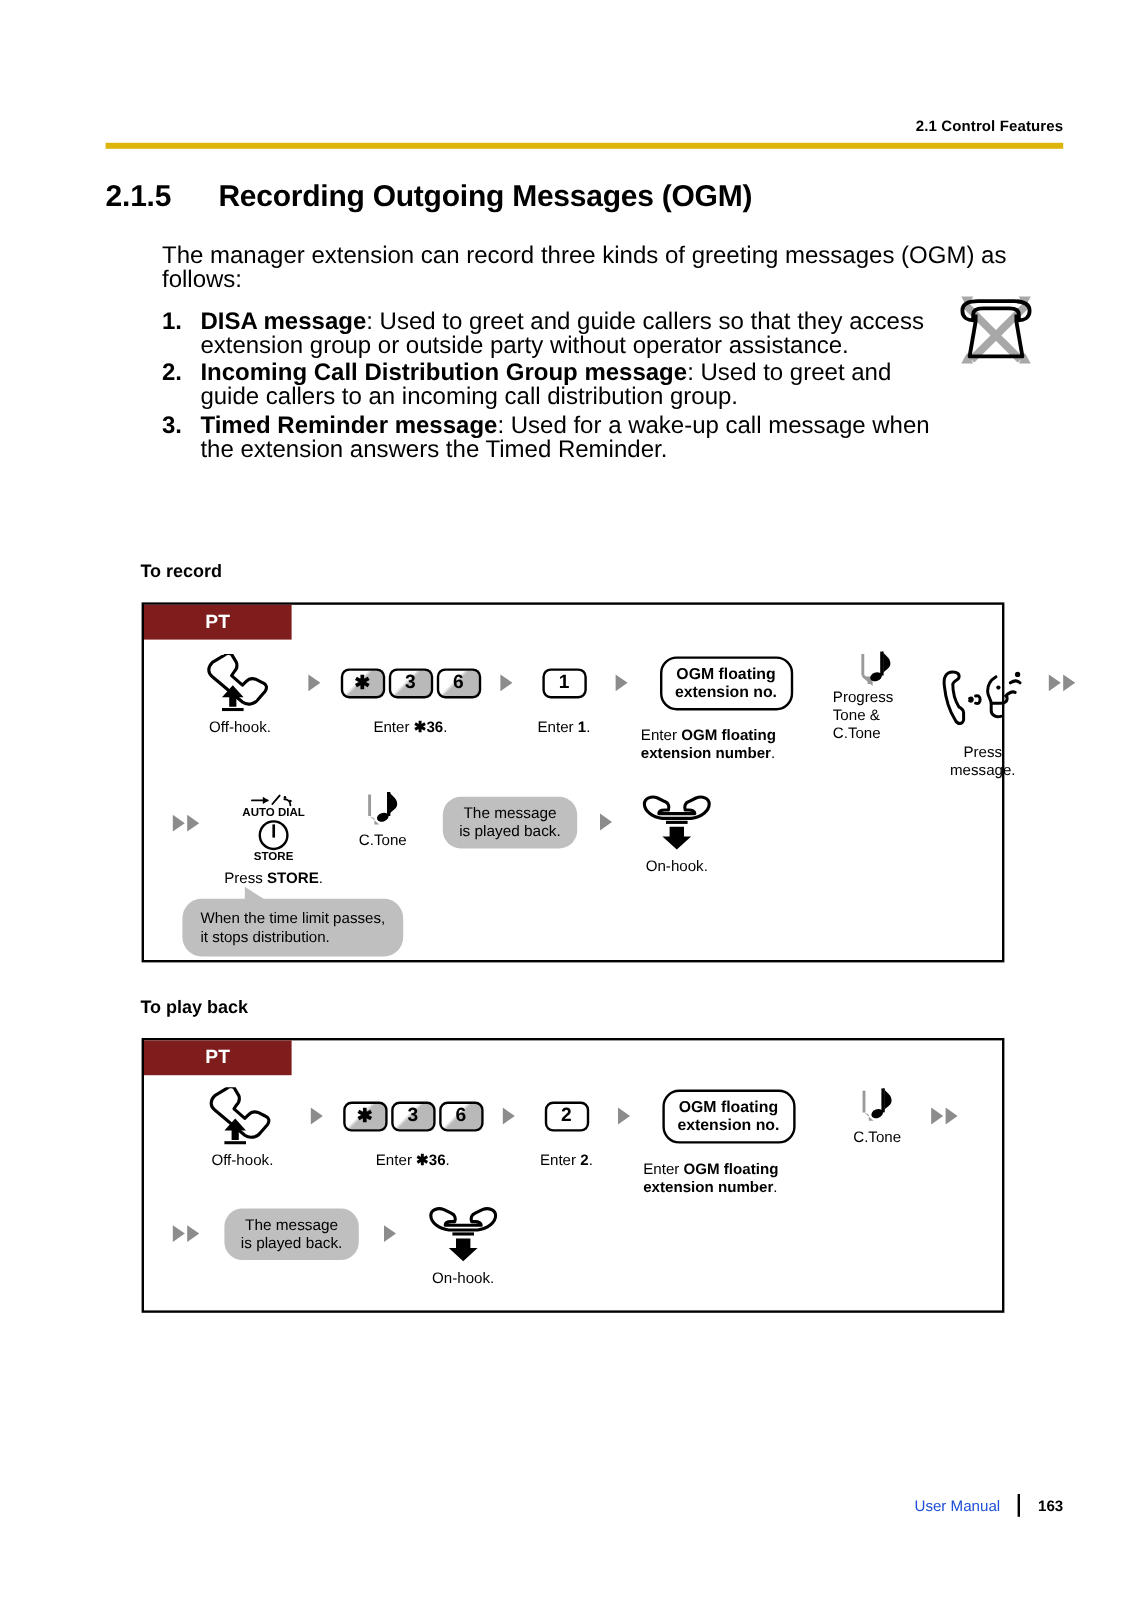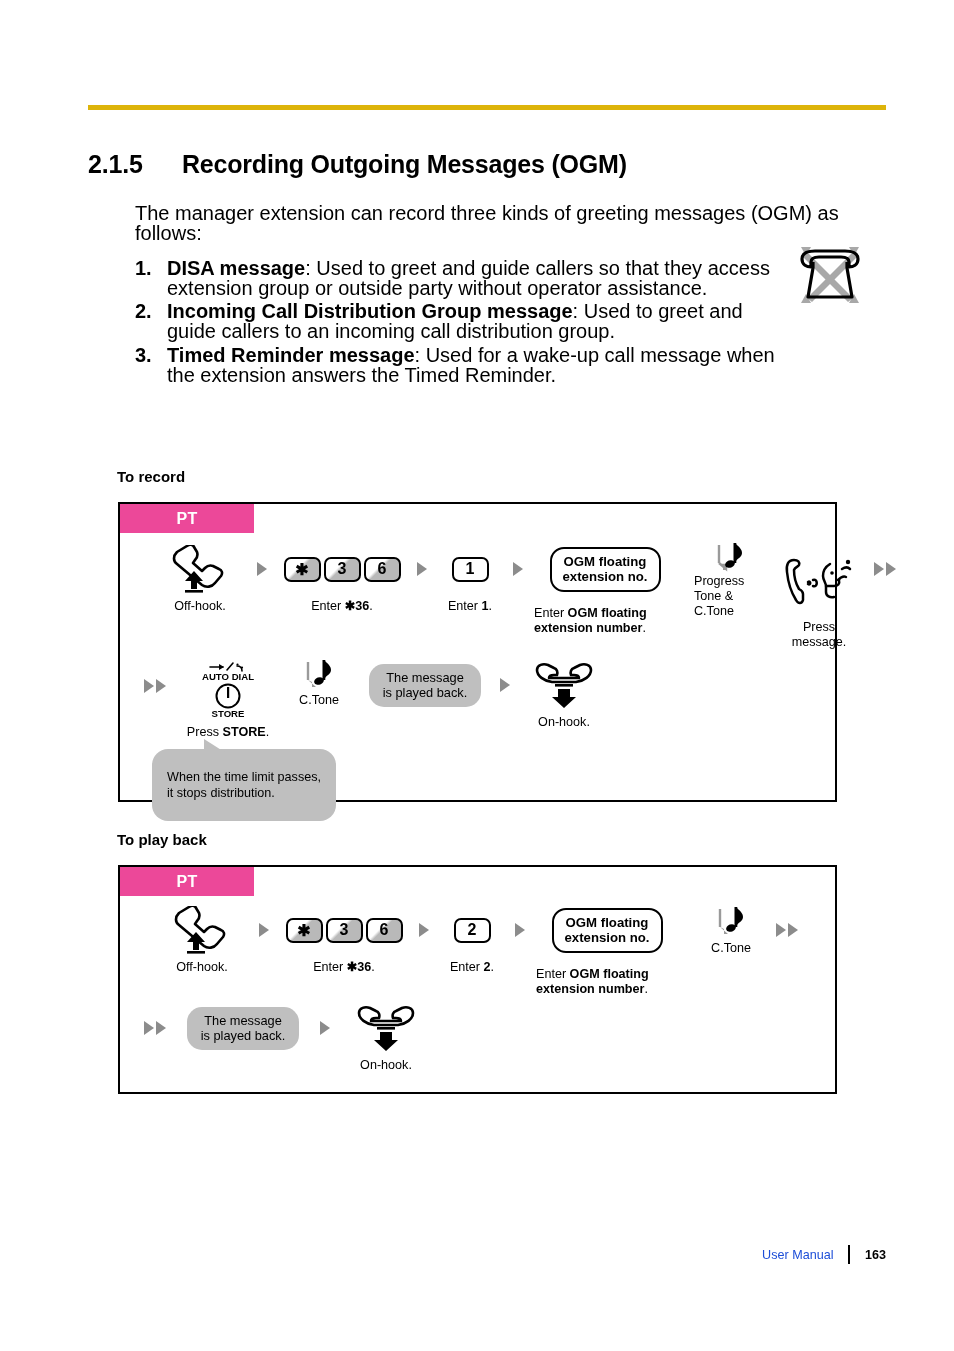--- a/index.html
+++ b/index.html
@@ -101,22 +101,22 @@
     width: 719px;
     border: 2.5px solid #000;
     background: #fff;
   }
   #diagram-record { top: 502px; height: 300px; }
   #diagram-play  { top: 865px; height: 229px; }
 
   .pt-bar {
     position: absolute;
     left: 0; top: 0;
-    width: 134px; height: 29px;
-    background: #ec4899;
+    width: 123px; height: 29px;
+    background: #7f1d1d;
     color: #ffffff;
     font-weight: bold;
     font-size: 16px;
     display: flex;
     align-items: center;
     justify-content: center;
     letter-spacing: .3px;
   }
 
   
@@ -202,21 +202,21 @@
     line-height: 15.5px;
     text-align: center;
     white-space: nowrap;
   }
 
   
   .callout-wrap { position: absolute; }
   .callout {
     background: #bfbfbf;
     border-radius: 16px;
-    padding: 20px 15px;
+    padding: 8px 15px;
     font-size: 12.6px;
     line-height: 16px;
     white-space: nowrap;
   }
   .callout-tail {
     position: absolute;
     left: 52px; top: -10px;
     width: 0; height: 0;
     border-left: 0 solid transparent;
     border-right: 22px solid transparent;
@@ -239,20 +239,21 @@
     margin: 0 15px;
   }
   .footer-page { font-weight: bold; }
 
   svg { display: block; }
 </style>
 </head>
 <body>
 
 <div class="page-header">
+  <div class="header-text">2.1 Control Features</div>
   <div class="header-rule"></div>
 </div>
 
 <div class="section-title">
   <span class="section-num">2.1.5</span>
   <span>Recording Outgoing Messages (OGM)</span>
 </div>
 
 <div class="body-block">
   <p class="intro-para">The manager extension can record three kinds of greeting messages (OGM) as follows:</p>

